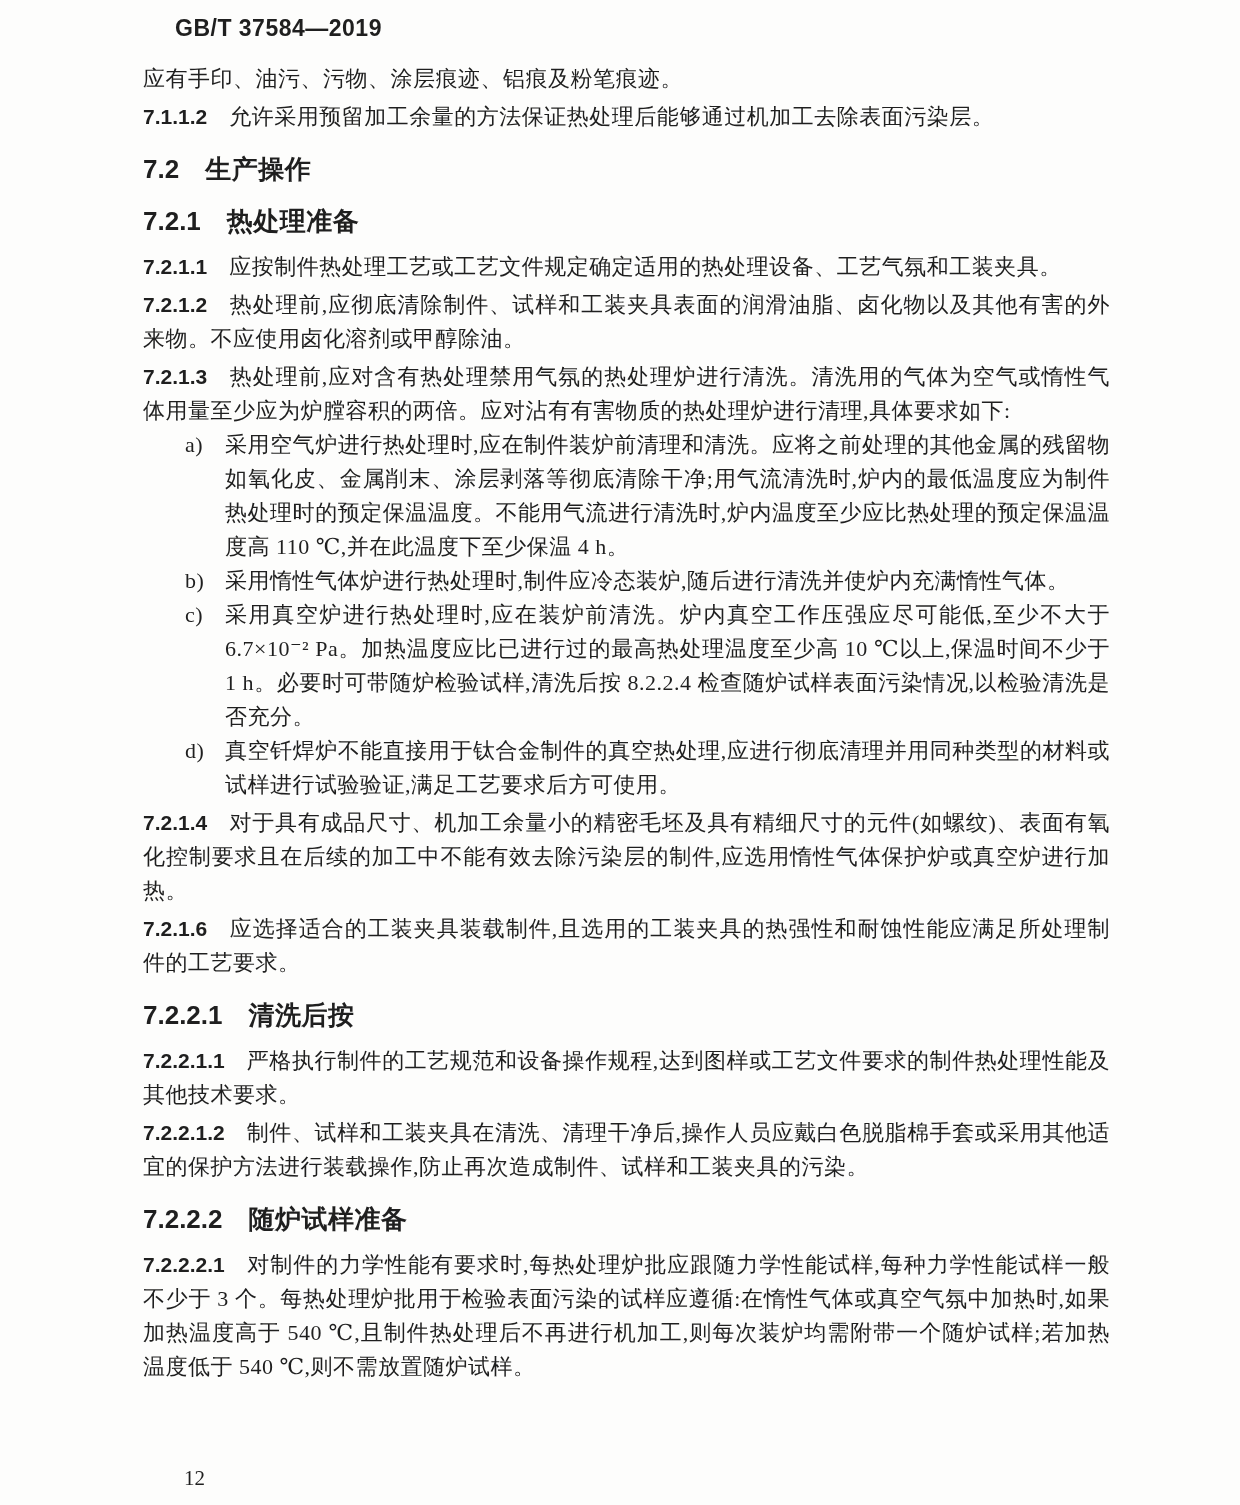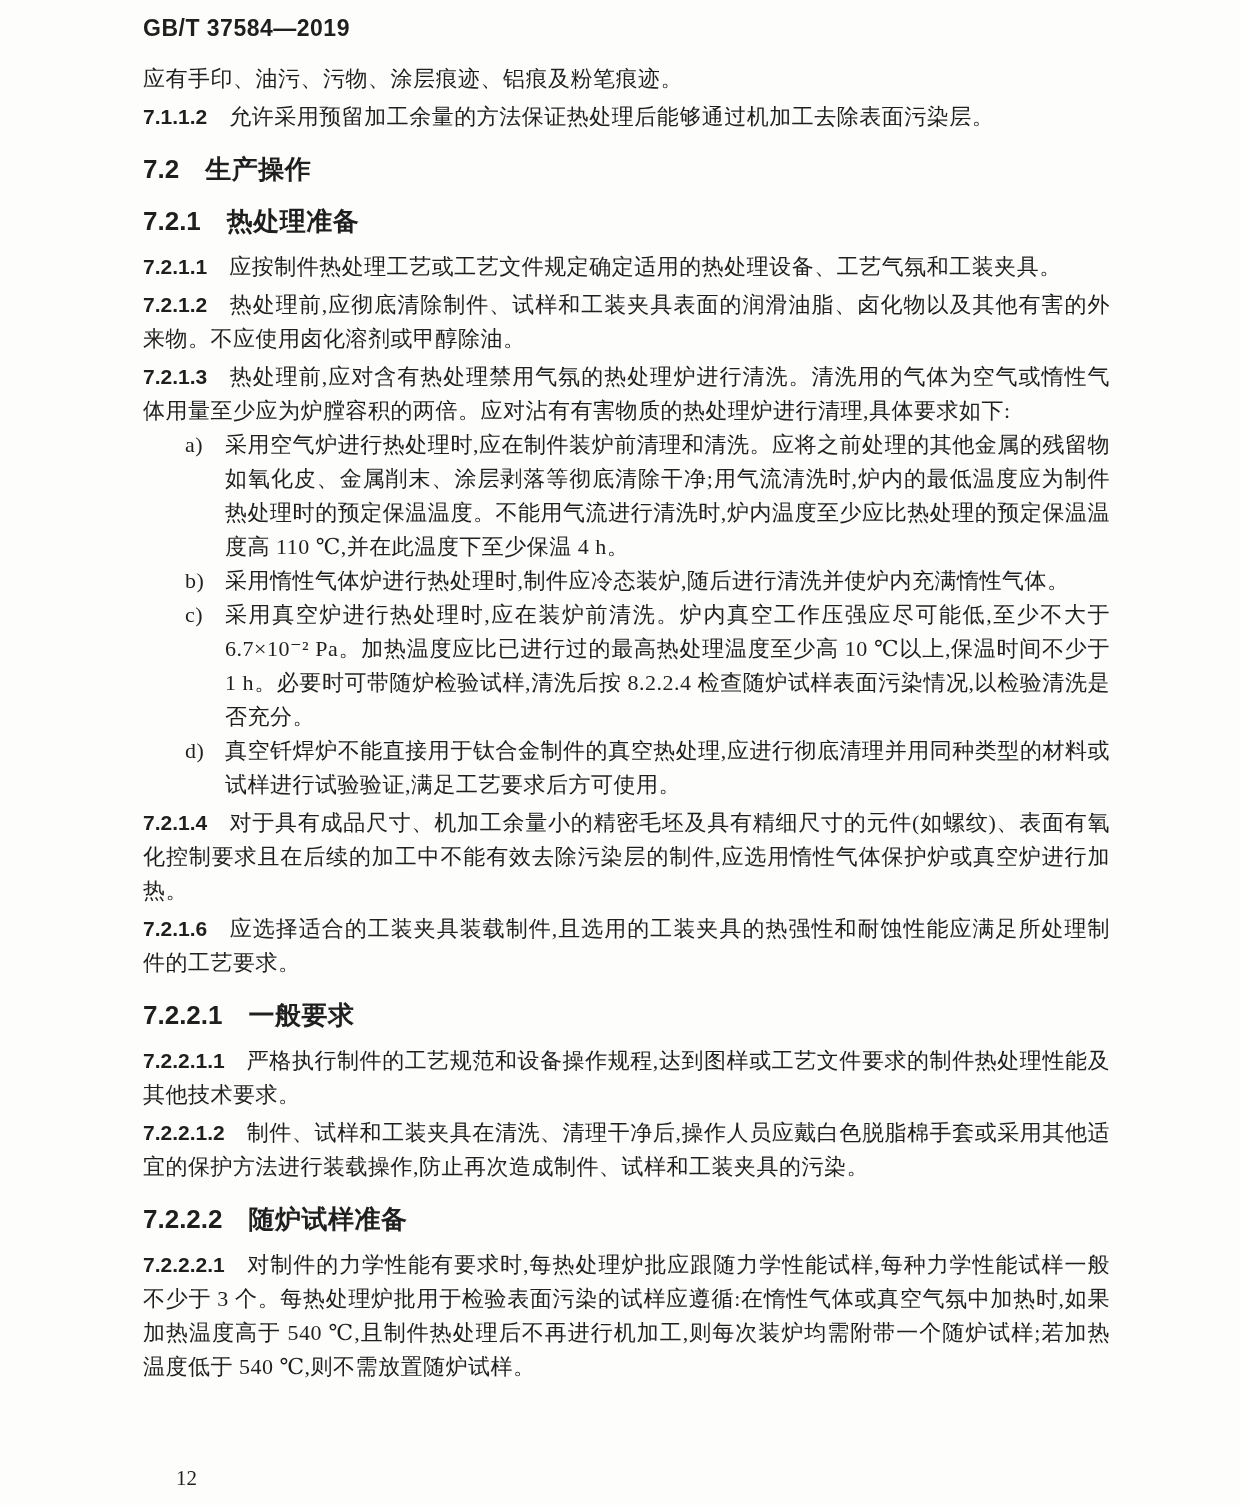--- a/index.html
+++ b/index.html
@@ -18,20 +18,21 @@
     padding: 14px 130px 0 143px;
     overflow: hidden;
   }
   .running-head {
     font-family: "Liberation Sans", "DejaVu Sans", sans-serif;
     font-weight: 700;
     font-size: 23px;
     line-height: 28px;
     letter-spacing: 0.5px;
     margin-bottom: 20px;
+    margin-left: 32px;
   }
   p.body-par, p.clause {
     font-size: 22px;
     line-height: 34px;
     margin: 4px 0 0 0;
     text-align: justify;
     letter-spacing: 0.5px;
   }
   p.body-par { margin-top: 12px; }
   .cnum {
@@ -57,21 +58,21 @@
     line-height: 34px;
     letter-spacing: 0.5px;
   }
   .li-label {
     flex: 0 0 40px;
     font-family: "Liberation Serif", "DejaVu Serif", serif;
   }
   .li-text { flex: 1 1 auto; text-align: justify; }
   .page-number {
     position: absolute;
-    left: 176px;
+    left: 184px;
     bottom: 14px;
     font-size: 21px;
     font-family: "Liberation Serif", "DejaVu Serif", serif;
   }
 </style>
 </head>
 <body>
 
 <div class="page">
 
@@ -126,21 +127,21 @@
     <span class="cnum">7.2.1.4</span><span>对于具有成品尺寸、机加工余量小的精密毛坯及具有精细尺寸的元件(如螺纹)、表面有氧化控制要求且在后续的加工中不能有效去除污染层的制件,应选用惰性气体保护炉或真空炉进行加热。</span>
   </p>
 
 
   <p class="clause">
     <span class="cnum">7.2.1.6</span><span>应选择适合的工装夹具装载制件,且选用的工装夹具的热强性和耐蚀性能应满足所处理制件的工艺要求。</span>
   </p>
 
 
   <div class="heading">
-    <span class="hnum">7.2.2.1</span><span>一般要求</span>
+    <span class="hnum">7.2.2.1</span><span>清洗后按</span>
   </div>
 
   <p class="clause">
     <span class="cnum">7.2.2.1.1</span><span>严格执行制件的工艺规范和设备操作规程,达到图样或工艺文件要求的制件热处理性能及其他技术要求。</span>
   </p>
 
   <p class="clause">
     <span class="cnum">7.2.2.1.2</span><span>制件、试样和工装夹具在清洗、清理干净后,操作人员应戴白色脱脂棉手套或采用其他适宜的保护方法进行装载操作,防止再次造成制件、试样和工装夹具的污染。</span>
   </p>
 

